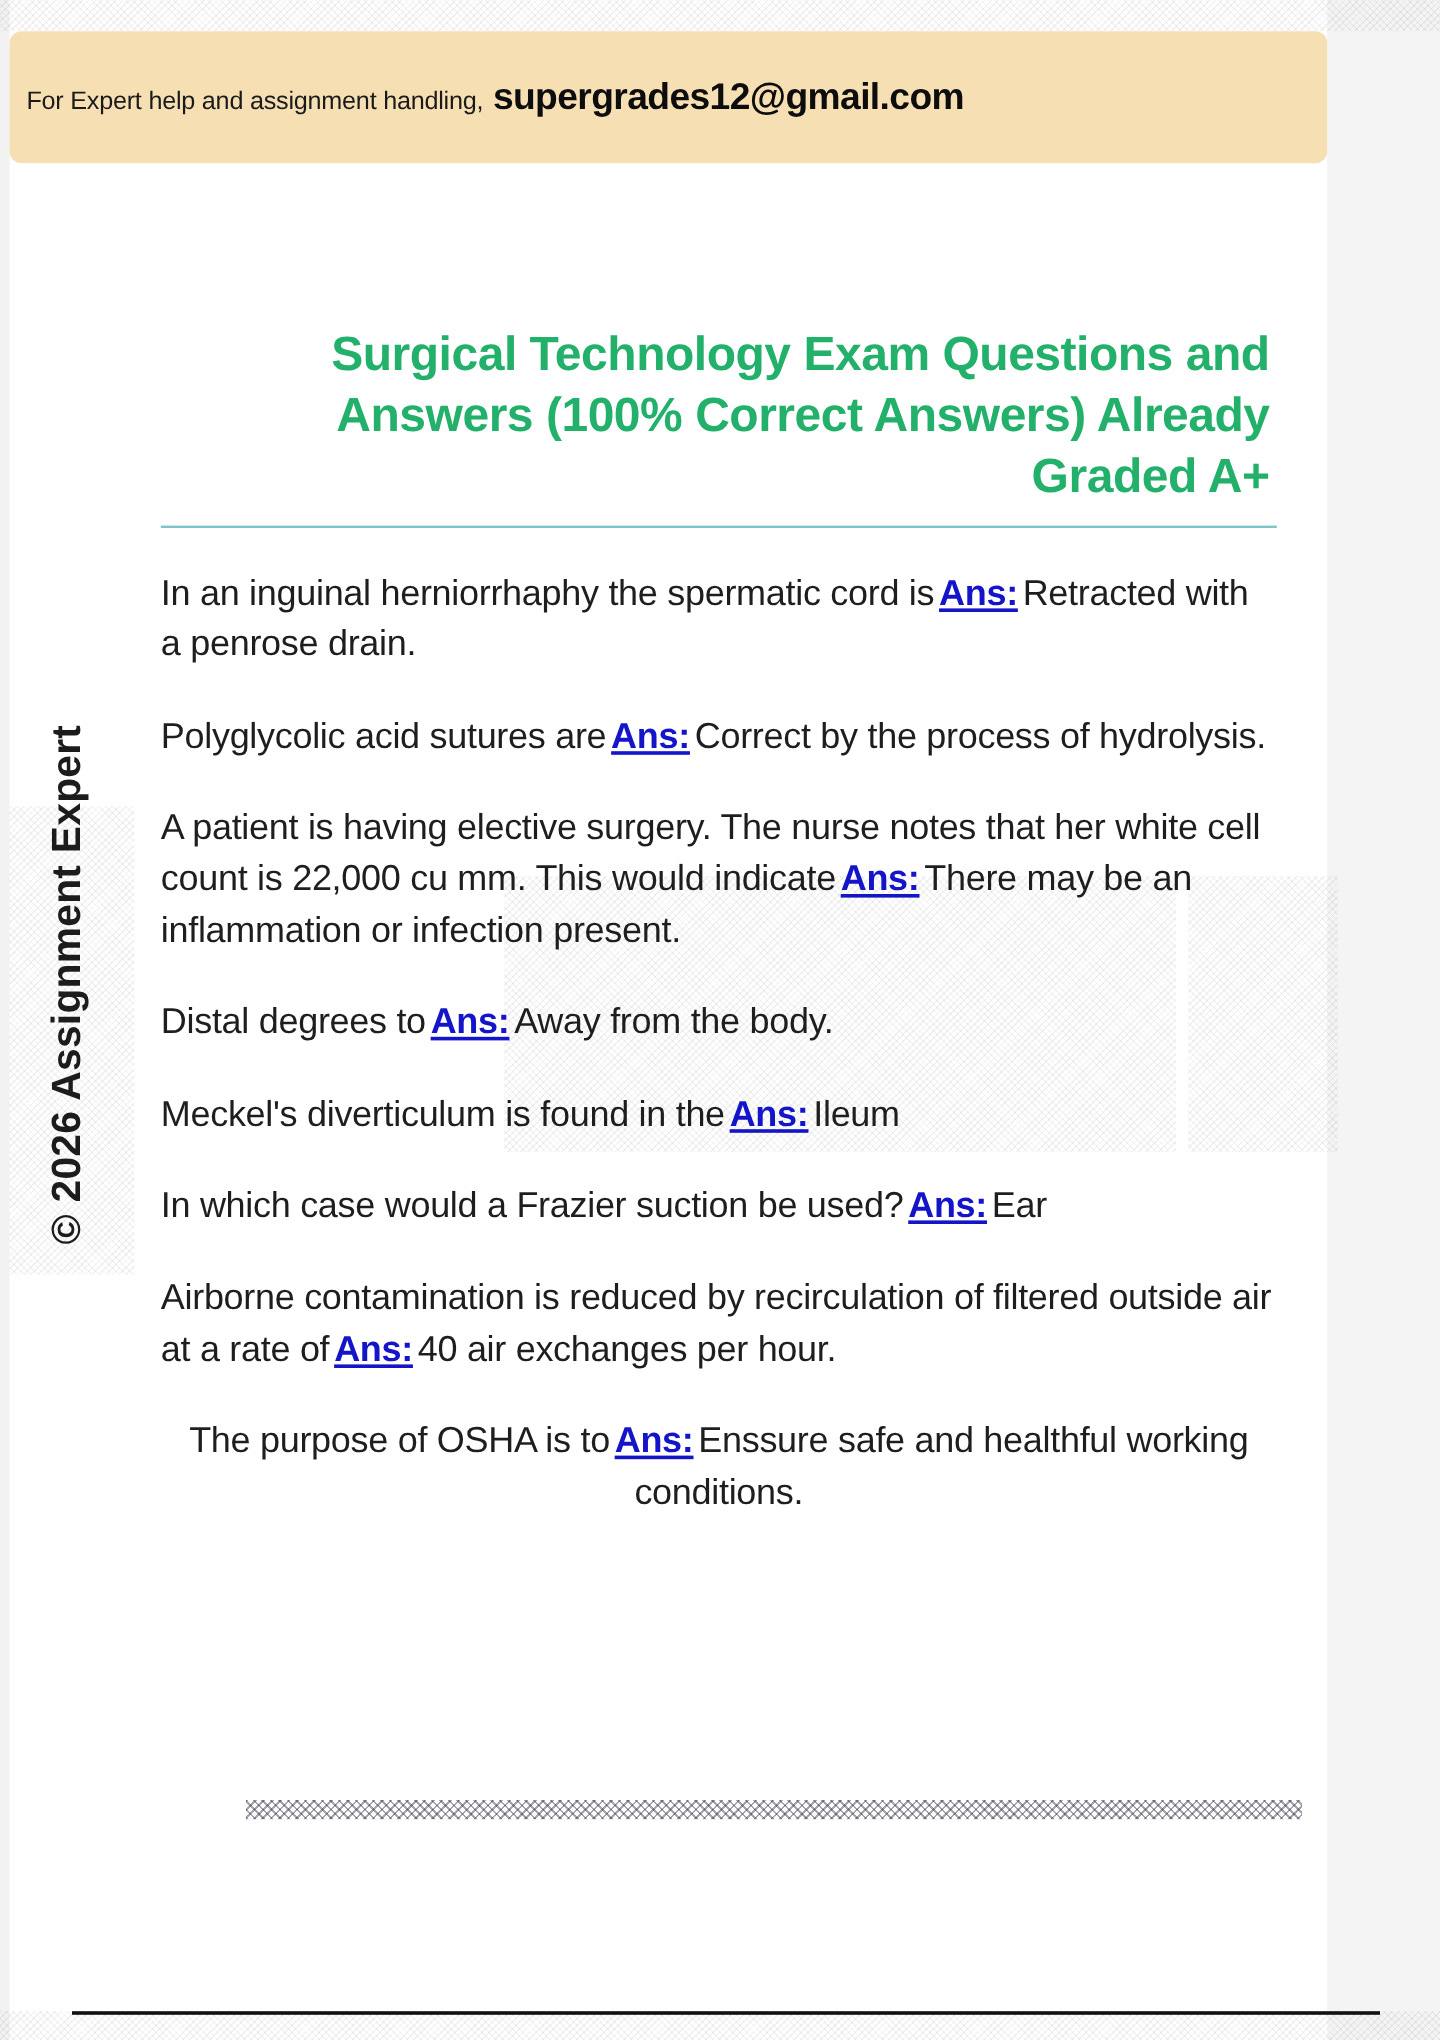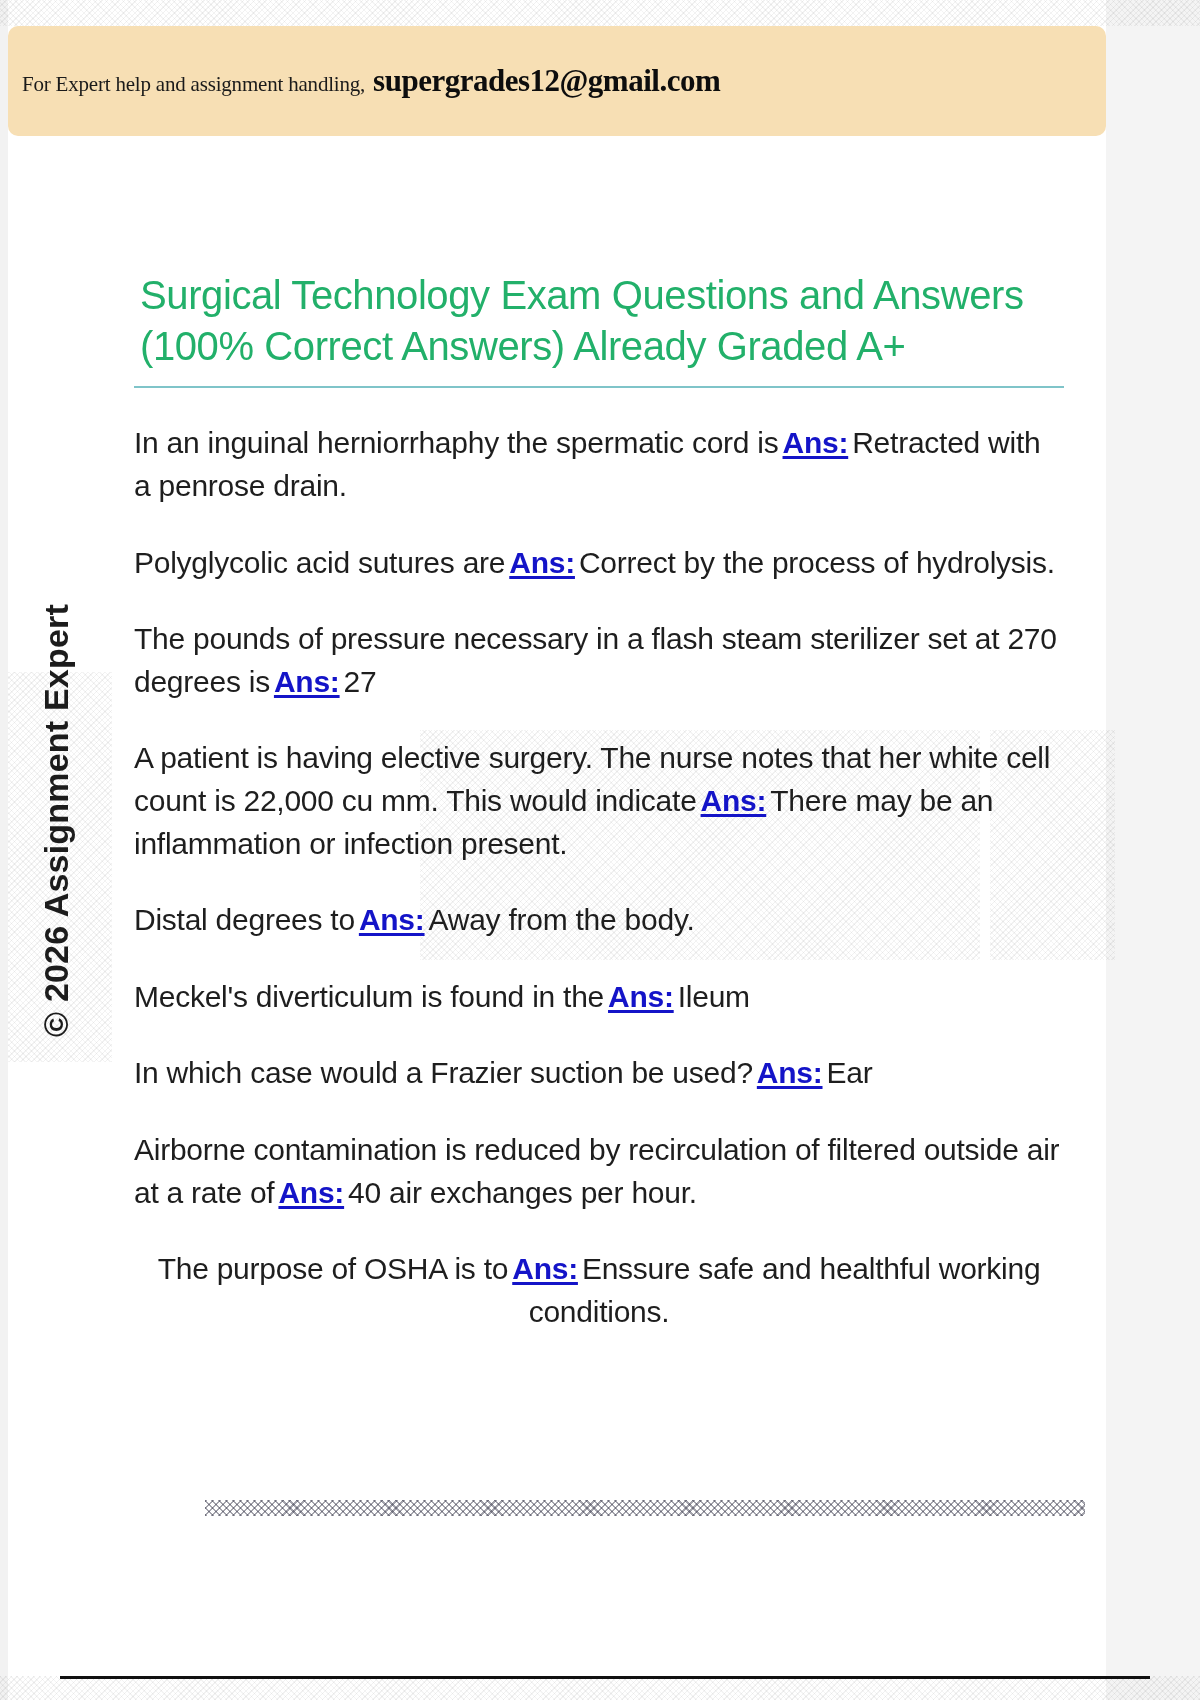--- a/index.html
+++ b/index.html
@@ -60,21 +60,20 @@
     width: 1098px;
     height: 110px;
     background: #f7dfb4;
     border-radius: 10px;
     display: flex;
     align-items: center;
   }
   .banner-inner {
     padding-left: 14px;
     white-space: nowrap;
-    font-family: Liberation Serif, serif;
   }
   .banner-lead {
     font-size: 21px;
     color: #1a1a1a;
     letter-spacing: -0.2px;
   }
   .banner-email {
     font-size: 31px;
     font-weight: 700;
     color: #0d0d0d;
@@ -105,24 +104,24 @@
 
   
   .content {
     position: absolute;
     left: 134px;
     top: 270px;
     width: 930px;
   }
 
   .doc-title {
-    text-align: left;
+    text-align: right;
     color: #22b06a;
     font-size: 40px;
-    font-weight: 400;
+    font-weight: 700;
     line-height: 1.28;
     letter-spacing: -0.4px;
     margin: 0 0 14px 0;
     padding: 0 6px;
   }
 
   .title-rule {
     height: 2px;
     background: #7fc4c9;
     width: 100%;
@@ -204,23 +203,20 @@
     <div class="title-rule"></div>
 
     <ul class="qa-list">
       <li class="qa-item">
         <span class="qa-q">In an inguinal herniorrhaphy the spermatic cord is</span><span class="ans-tag">Ans:</span><span class="qa-a">Retracted with a penrose drain.</span>
       </li>
       <li class="qa-item">
         <span class="qa-q">Polyglycolic acid sutures are</span><span class="ans-tag">Ans:</span><span class="qa-a">Correct by the process of hydrolysis.</span>
       </li>
       <li class="qa-item">
-        <span class="qa-q">The pounds of pressure necessary in a flash steam sterilizer set at 270 degrees is</span><span class="ans-tag">Ans:</span><span class="qa-a">27</span>
-      </li>
-      <li class="qa-item">
         <span class="qa-q">A patient is having elective surgery. The nurse notes that her white cell count is 22,000 cu mm. This would indicate</span><span class="ans-tag">Ans:</span><span class="qa-a">There may be an inflammation or infection present.</span>
       </li>
       <li class="qa-item">
         <span class="qa-q">Distal degrees to</span><span class="ans-tag">Ans:</span><span class="qa-a">Away from the body.</span>
       </li>
       <li class="qa-item">
         <span class="qa-q">Meckel's diverticulum is found in the</span><span class="ans-tag">Ans:</span><span class="qa-a">Ileum</span>
       </li>
       <li class="qa-item">
         <span class="qa-q">In which case would a Frazier suction be used?</span><span class="ans-tag">Ans:</span><span class="qa-a">Ear</span>

